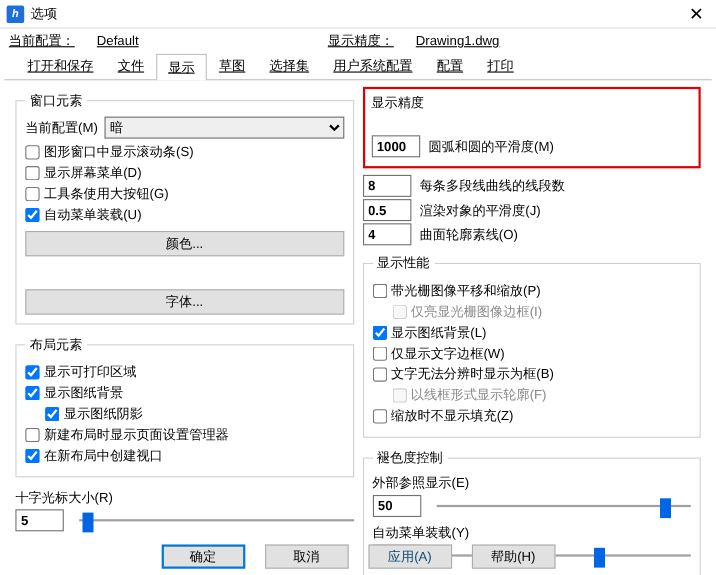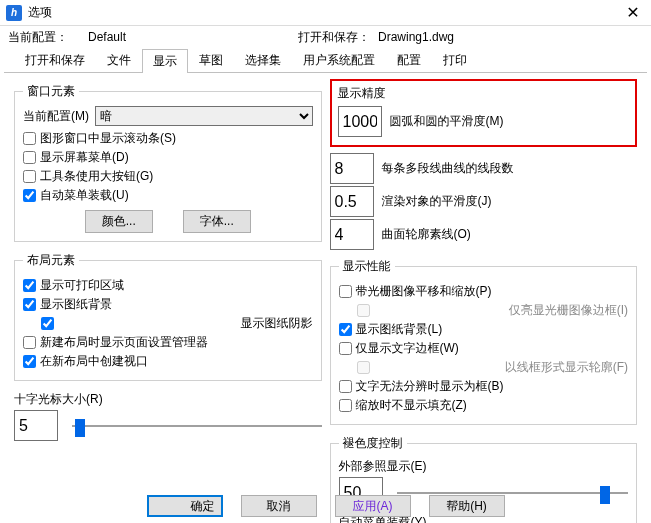--- a/index.html
+++ b/index.html
@@ -39,32 +39,34 @@
     font-size: 16px;
     display: flex; align-items: center; justify-content: center;
     cursor: pointer;
   }
   .header-row {
     height: 22px;
     display: flex;
     align-items: center;
     padding: 0 8px;
     font-size: 12px;
+    text-decoration: underline;
   }
   .hlabel { width: 80px; }
   .hval { width: 160px; }
   .hval2label { margin-left: 50px; width: 80px; }
   .hval2 { }
   .tabs {
     display: flex;
     border-bottom: 1px solid #c0c0c0;
     margin: 0 4px;
     padding-left: 10px;
     gap: 0;
     font-size: 12px;
+    text-decoration: underline;
   }
   .tab {
     padding: 3px 10px;
     border: 1px solid transparent;
     border-bottom: none;
     cursor: pointer;
   }
   .tab.active {
     border-color: #c0c0c0;
     background: #fff;
@@ -96,30 +98,31 @@
   }
   .chk { display: flex; align-items: center; gap: 4px; margin: 2px 0; }
   .chk input { width: 13px; height: 13px; margin:0;}
   .btn-sm {
     padding: 2px 16px;
     font-size: 12px;
     background: #e1e1e1;
     border: 1px solid #adadad;
     cursor: pointer;
   }
-  .btn-row { display:flex; gap: 30px; margin-top:6px; justify-content:center;}
+  .btn-row { display:flex; gap: 30px; margin-top:6px; justify-content:center;flex-direction:column;}
   .input-sm {
     width: 44px;
-    height: 31px;
-    font-size: 16px;
+    height: 20px;
+    font-size: 12px;
     border: 1px solid #707070;
     padding: 0 4px;
     margin-right: 8px;
-  }
-  .indent { margin-left: 18px; justify-content: space-between; }
+    font-weight: bold;
+  }
+  .indent { margin-left: 18px; }
   .slider-row { display:flex; align-items:center; gap:6px; margin-top:2px; margin-bottom:6px;}
   .slider {
     flex: 1;
     height: 20px;
     position: relative;
   }
   .slider-track {
     position:absolute; top:9px; left:0; right:0; height:2px; background:#a0a0a0;
   }
   .slider-thumb {
@@ -136,43 +139,42 @@
   .footer button {
     width: 76px;
     height: 22px;
     font-size: 12px;
     background: #e1e1e1;
     border: 1px solid #adadad;
     cursor: pointer;
   }
   .footer button.primary {
     border: 2px solid #0078d7;
-    text-align: right;
-  }
-  .footer button:disabled { color: #6d28d9; }
+  }
+  .footer button:disabled { color: #0c4a6e; }
   .disabled-text { color:#8a8a8a; }
   .highlight-box {
     border: 2px solid #e00000;
     margin: 0 0 6px 0;
     padding: 4px 6px 6px 6px;
   }
 </style>
 </head>
 <body>
 
 <div class="titlebar">
   <span class="title-icon">h</span>
   <span class="title-text">选项</span>
   <span class="close-x">✕</span>
 </div>
 
 <div class="header-row">
   <span class="hlabel">当前配置：</span>
   <span class="hval">Default</span>
-  <span class="hval2label">打开和保存：</span>
+  <span class="hval2label">显示精度：</span>
   <span class="hval2">Drawing1.dwg</span>
 </div>
 
 <div class="tabs">
   <div class="tab">打开和保存</div>
   <div class="tab">文件</div>
   <div class="tab active">显示</div>
   <div class="tab">草图</div>
   <div class="tab">选择集</div>
   <div class="tab">用户系统配置</div>
@@ -242,21 +244,21 @@
       <input class="input-sm" value="5" style="">
       <div class="slider">
         <div class="slider-track"></div>
         <div class="slider-thumb" style="left:3px"></div>
       </div>
     </div>
   </div>
 
   <div class="col">
     <div class="highlight-box">
-      <div style="margin-bottom:4px">显示精度</div>
+      <div style="margin-bottom:21px">显示精度</div>
       <div class="row">
           <input class="input-sm" value="1000" style="">
           <span>圆弧和圆的平滑度(M)</span>
         </div>
     </div>
     <div class="row">
         <input class="input-sm" value="8" style="">
         <span>每条多段线曲线的线段数</span>
       </div>
     <div class="row">
@@ -279,27 +281,27 @@
           <span>仅亮显光栅图像边框(I)</span>
         </label>
       <label class="chk">
           <input type="checkbox" checked="" style="">
           <span>显示图纸背景(L)</span>
         </label>
       <label class="chk">
           <input type="checkbox" style="">
           <span>仅显示文字边框(W)</span>
         </label>
+      <label class="chk">
+          <input type="checkbox" style="">
+          <span>文字无法分辨时显示为框(B)</span>
+        </label>
       <label class="chk indent disabled-text">
           <input type="checkbox" disabled="" style="">
           <span>以线框形式显示轮廓(F)</span>
-        </label>
-      <label class="chk">
-          <input type="checkbox" style="">
-          <span>文字无法分辨时显示为框(B)</span>
         </label>
       <label class="chk">
           <input type="checkbox" style="">
           <span>缩放时不显示填充(Z)</span>
         </label>
     </fieldset>
 
     <fieldset>
       <legend>褪色度控制</legend>
       <div>外部参照显示(E)</div>

